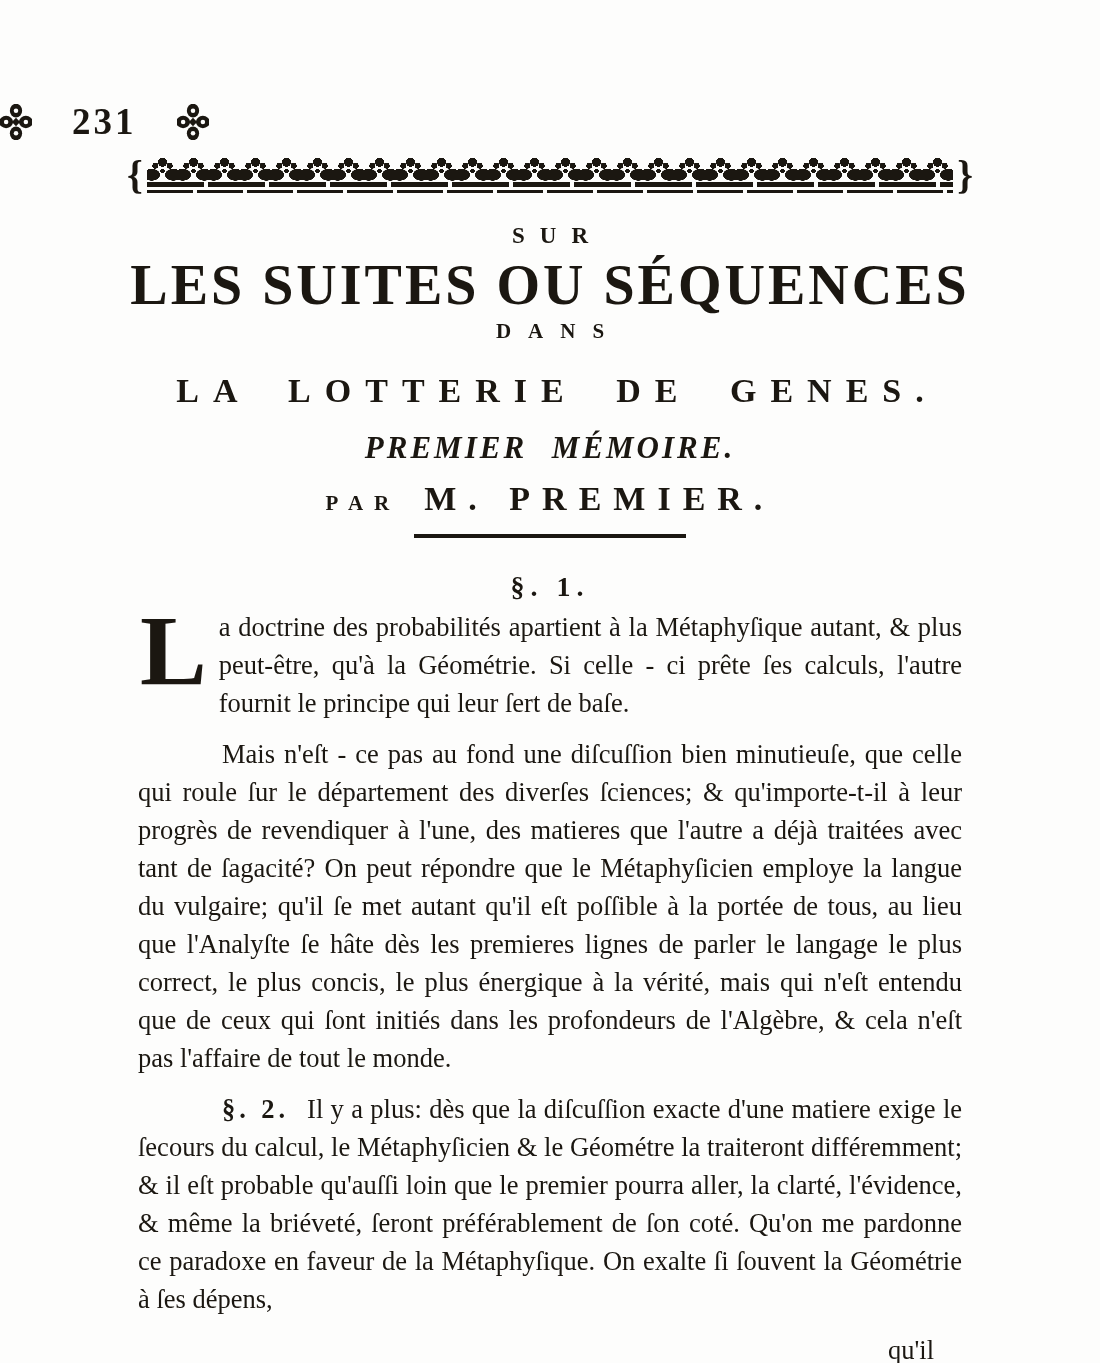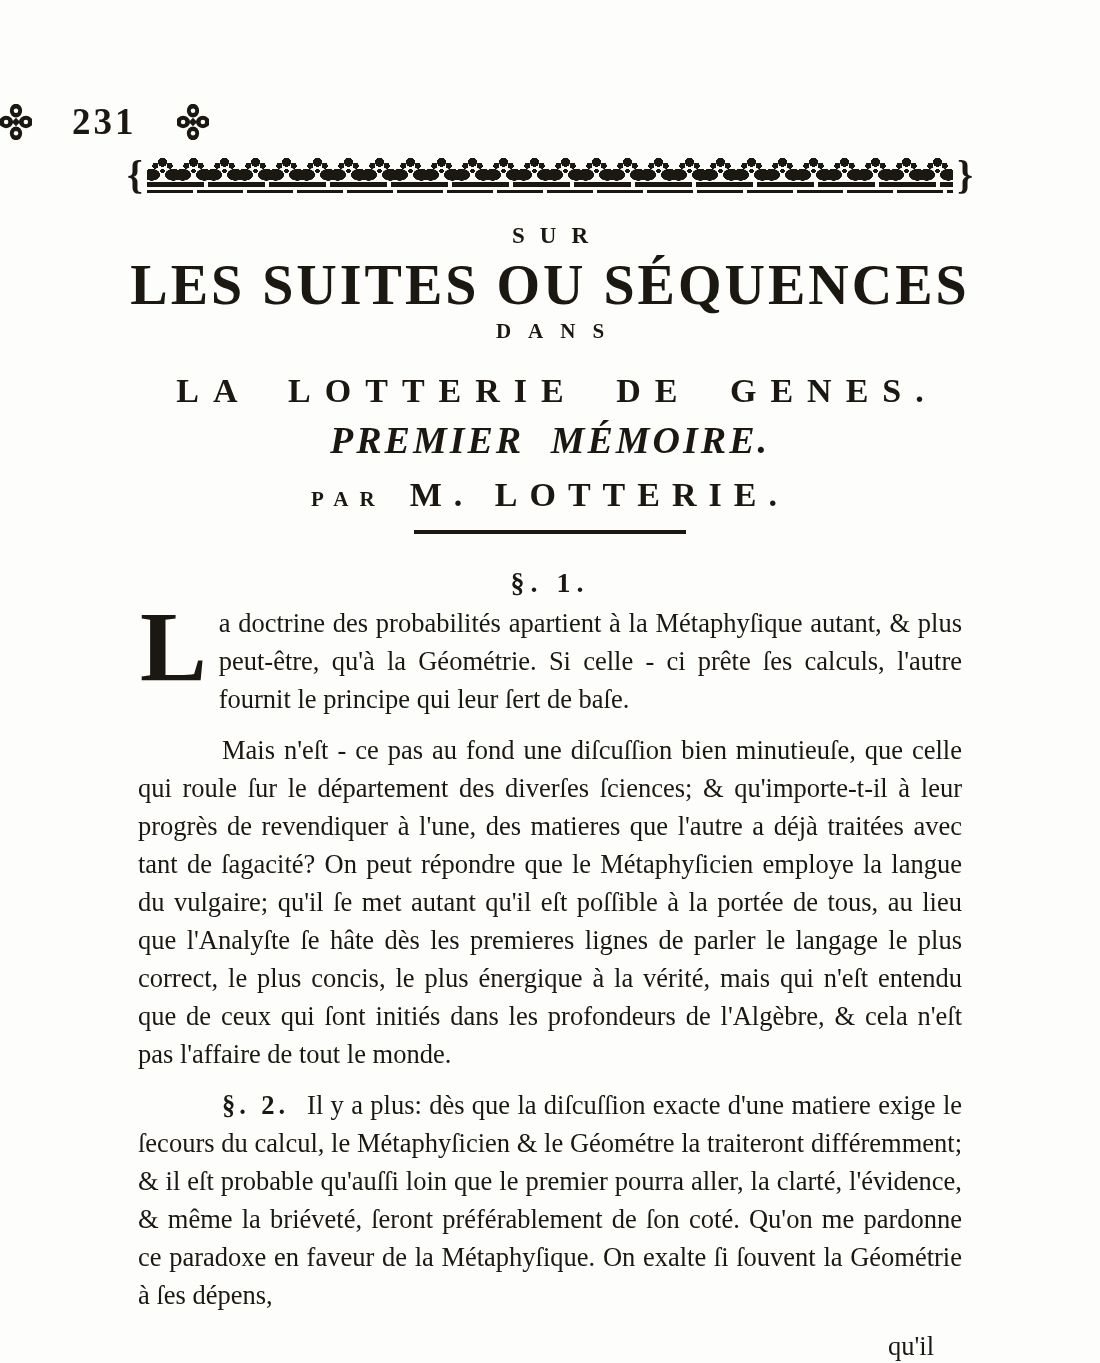--- a/index.html
+++ b/index.html
@@ -45,21 +45,21 @@
   .band-end { position:absolute; top:6px; font-size:40px; font-weight:700; line-height:24px; }
   .band-end.left  { left:-20px; }
   .band-end.right { right:-20px; }
 
   
   .titleblock { text-align:center; }
   .kicker   { margin-top:30px; font-size:23px; letter-spacing:15px; font-weight:600; text-indent:15px; }
   .main-title { margin-top:4px; font-size:56px; letter-spacing:3px; font-weight:600; white-space:nowrap; }
   .connector { margin-top:2px; font-size:21px; letter-spacing:17px; font-weight:700; text-indent:17px; }
   .subtitle { margin-top:28px; font-size:34px; letter-spacing:14px; word-spacing:16px; font-weight:600; text-indent:14px; white-space:nowrap; }
-  .memoir { margin-top:8px; font-size:38px; font-style:italic; letter-spacing:3px; word-spacing:14px; font-weight:600; }
+  .memoir { margin-top:20px; font-size:31px; font-style:italic; letter-spacing:3px; word-spacing:14px; font-weight:600; }
   .byline { margin-top:14px; display:flex; justify-content:center; align-items:baseline; gap:24px; }
   .by-prefix { font-size:21px; letter-spacing:11px; font-weight:700; }
   .author   { font-size:34px; letter-spacing:12px; font-weight:600; }
   .title-rule { width:272px; height:4px; background:#1b1711; margin:16px auto 0; }
 
   
   .bodycopy {
     width:824px; margin:30px auto 0;
     font-size:26.5px; line-height:38px;
     text-align:justify;
@@ -120,21 +120,21 @@
   </div>
 
   <div class="titleblock">
     <div class="kicker">SUR</div>
     <div class="main-title">LES SUITES OU SÉQUENCES</div>
     <div class="connector">DANS</div>
     <div class="subtitle">LA LOTTERIE DE GENES.</div>
     <div class="memoir">PREMIER MÉMOIRE.</div>
     <div class="byline">
       <span class="by-prefix">PAR</span>
-      <span class="author">M.  LOTTERIE.</span>
+      <span class="author">M.  PREMIER.</span>
     </div>
     <div class="title-rule"></div>
   </div>
 
   <div class="bodycopy">
     <div class="sec-head">§.  1.</div>
 
     <p class="para"><span class="dropcap">L</span><span>a doctrine des probabilités apartient à la Métaphyſique autant, &amp; plus peut-être, qu'à la Géométrie.  Si celle - ci prête ſes calculs, l'autre fournit le principe qui leur ſert de baſe.</span></p>
 
     <p class="para indent"><span>Mais n'eſt - ce pas au fond une diſcuſſion bien minutieuſe, que celle qui roule ſur le département des diverſes ſciences; &amp; qu'importe-t-il à leur progrès de revendiquer à l'une, des matieres que l'autre a déjà traitées avec tant de ſagacité?  On peut répondre que le Métaphyſicien employe la langue du vulgaire; qu'il ſe met autant qu'il eſt poſſible à la portée de tous, au lieu que l'Analyſte ſe hâte dès les premieres lignes de parler le langage le plus correct, le plus concis, le plus énergique à la vérité, mais qui n'eſt entendu que de ceux qui ſont initiés dans les profondeurs de l'Algèbre, &amp; cela n'eſt pas l'affaire de tout le monde.</span></p>

